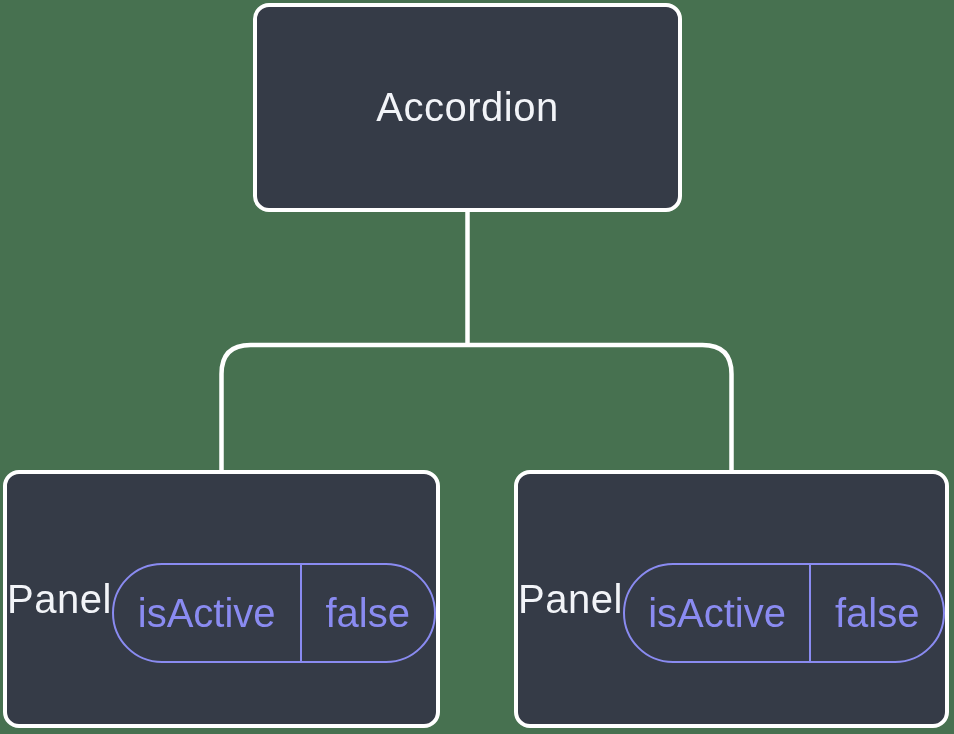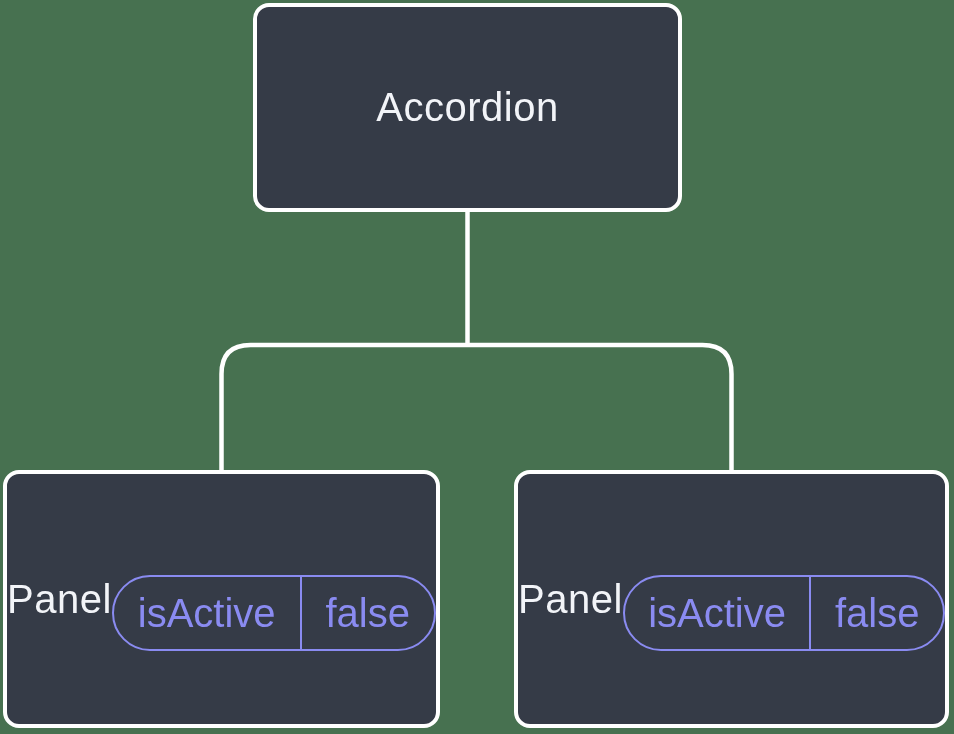--- a/index.html
+++ b/index.html
@@ -59,21 +59,21 @@
   .node-panel-left  { left: 3px;   width: 437px; }
   .node-panel-right { left: 514px; width: 435px; }
   .panel-title {
     font-size: 40px;
     line-height: 58px;
     letter-spacing: 0.5px;
   }
   .state-pill {
     margin-top: 28px;
     width: 370px;
-    height: 76px;
+    height: 100px;
     box-sizing: border-box;
     border: 2.5px solid var(--accent, #8a8bf1);
     border-radius: 50px;
     display: flex;
     align-items: stretch;
     overflow: hidden;
     justify-content: flex-end;
   }
   .pill-cell {
     display: flex;

